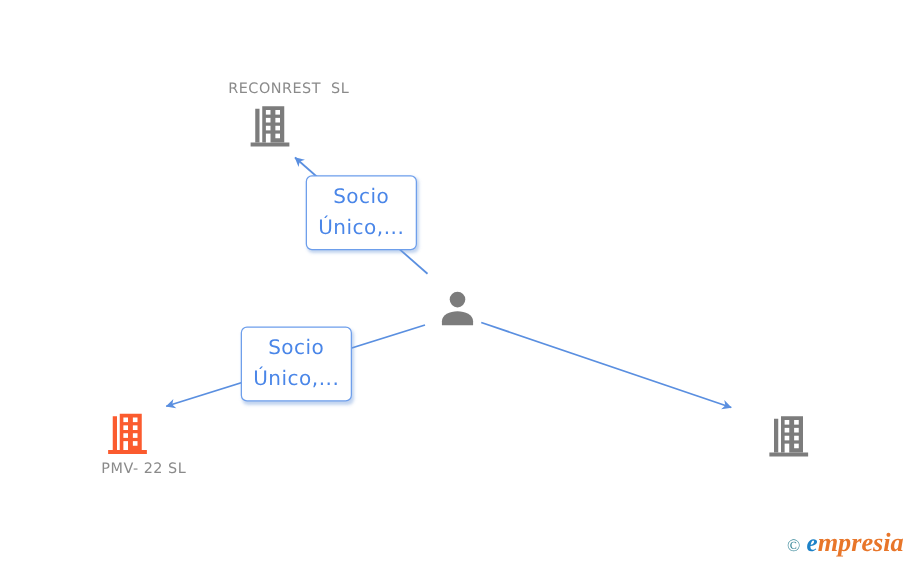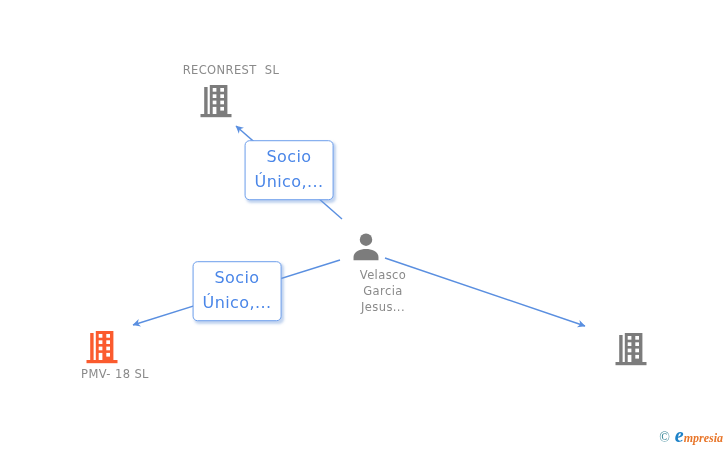--- a/index.html
+++ b/index.html
@@ -24,21 +24,21 @@
     color:#4a86e8;font-size:16px;letter-spacing:0.4px;line-height:1.55;
     text-align:center;white-space:pre-wrap;padding:4px 9px;
   }
   .brand{
     position:absolute;right:5px;bottom:3px;display:flex;align-items:baseline;
     font-family:"Liberation Serif","DejaVu Serif",serif;font-style:italic;
     cursor:pointer;
   }
   .brand .copy{color:#3d8a9b;font-size:14px;font-style:normal;margin-right:5px;}
   .brand .logo-e{color:#1d82c8;font-size:20px;font-weight:bold;}
-  .brand .logo-rest{color:#e8762a;font-size:12px;font-weight:bold;}
+  .brand .logo-rest{color:#e8762a;font-size:21px;font-weight:bold;}
 </style>
 </head>
 <body>
 
 <div class="canvas">
 
   <svg class="layer" width="728" height="450" viewBox="0 0 728 450">
     <defs>
       <marker id="arrow" markerWidth="10" markerHeight="10" refX="7.6" refY="4.5" orient="auto" markerUnits="userSpaceOnUse">
         <path d="M0.4,0.6 L8,4.5 L0.4,8.4 L2.6,4.5 z" fill="#5a8fe0"></path>
@@ -67,42 +67,39 @@
       </g>
     </svg>
   </div>
 
   <div class="abs icon person-icon" style="left:366px;top:248px;">
     <svg width="34" height="34" viewBox="0 0 36 36">
       <circle class="fillpart" cx="18" cy="9.2" r="6.6"></circle>
       <path class="fillpart" d="M4.8 31 v-3.4 c0-5.6 6.6-8.6 13.2-8.6 s13.2 3 13.2 8.6 V31 z"></path>
     </svg>
   </div>
-  <div class="abs node-label" style="left:365px;top:292px;">Velasco
-Garcia
-Jesus...</div>
 
   <div class="abs icon building-orange" style="left:102px;top:347px;">
     <svg width="36" height="36" viewBox="0 0 36 36">
       <rect class="fillpart" x="2.5" y="31" width="31" height="3.2"></rect>
       <rect class="fillpart" x="6.2" y="4" width="3.4" height="27"></rect>
       <rect class="fillpart" x="11.8" y="2" width="17.6" height="29"></rect>
       <g fill="#ffffff">
         <rect x="14.7" y="5" width="3.7" height="3.7"></rect>
         <rect x="22.3" y="5" width="3.7" height="3.7"></rect>
         <rect x="14.7" y="11.3" width="3.7" height="3.7"></rect>
         <rect x="22.3" y="11.3" width="3.7" height="3.7"></rect>
         <rect x="14.7" y="17.6" width="3.7" height="3.7"></rect>
         <rect x="22.3" y="17.6" width="3.7" height="3.7"></rect>
         <rect x="14.7" y="23.9" width="3.7" height="7.1"></rect>
         <rect x="22.3" y="23.9" width="3.7" height="3.7"></rect>
       </g>
     </svg>
   </div>
-  <div class="abs node-label" style="left:97px;top:375px;">PMV- 18 SL</div>
+  <div class="abs node-label" style="left:97px;top:375px;">PMV- 22 SL</div>
 
   <div class="abs icon building-gray" style="left:631px;top:349px;">
     <svg width="36" height="36" viewBox="0 0 36 36">
       <rect class="fillpart" x="2.5" y="31" width="31" height="3.2"></rect>
       <rect class="fillpart" x="6.2" y="4" width="3.4" height="27"></rect>
       <rect class="fillpart" x="11.8" y="2" width="17.6" height="29"></rect>
       <g fill="#ffffff">
         <rect x="14.7" y="5" width="3.7" height="3.7"></rect>
         <rect x="22.3" y="5" width="3.7" height="3.7"></rect>
         <rect x="14.7" y="11.3" width="3.7" height="3.7"></rect>

